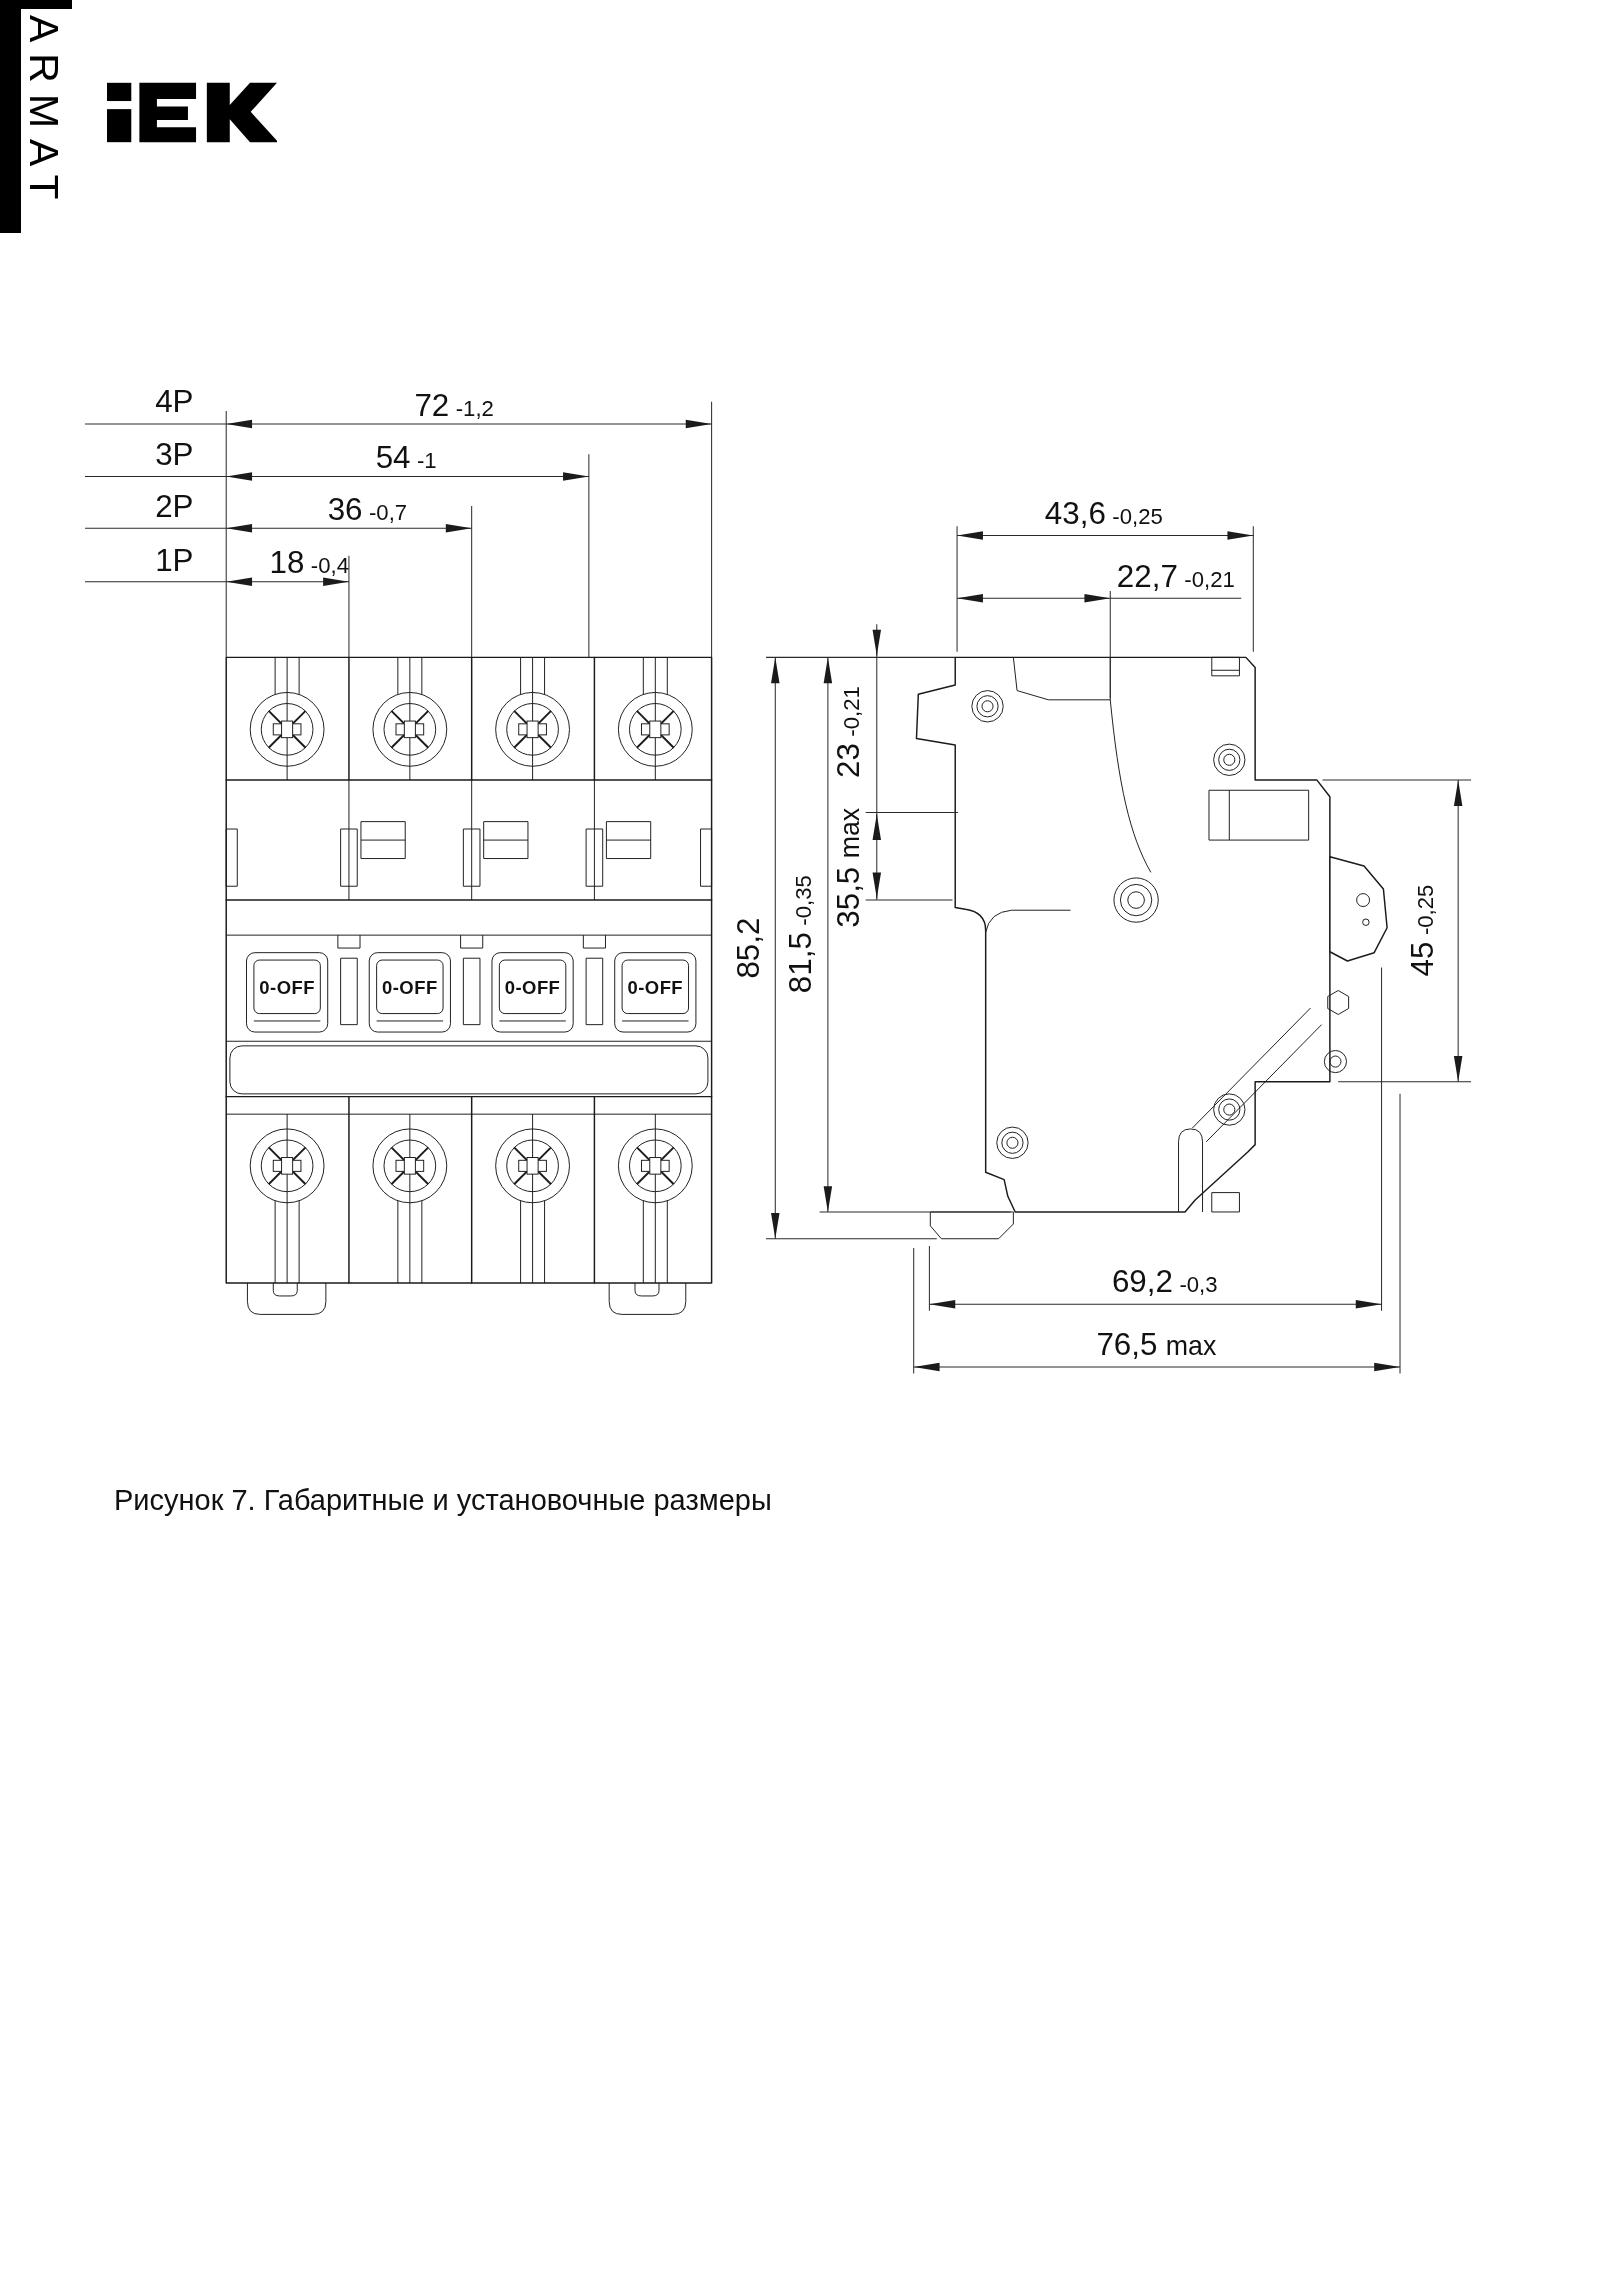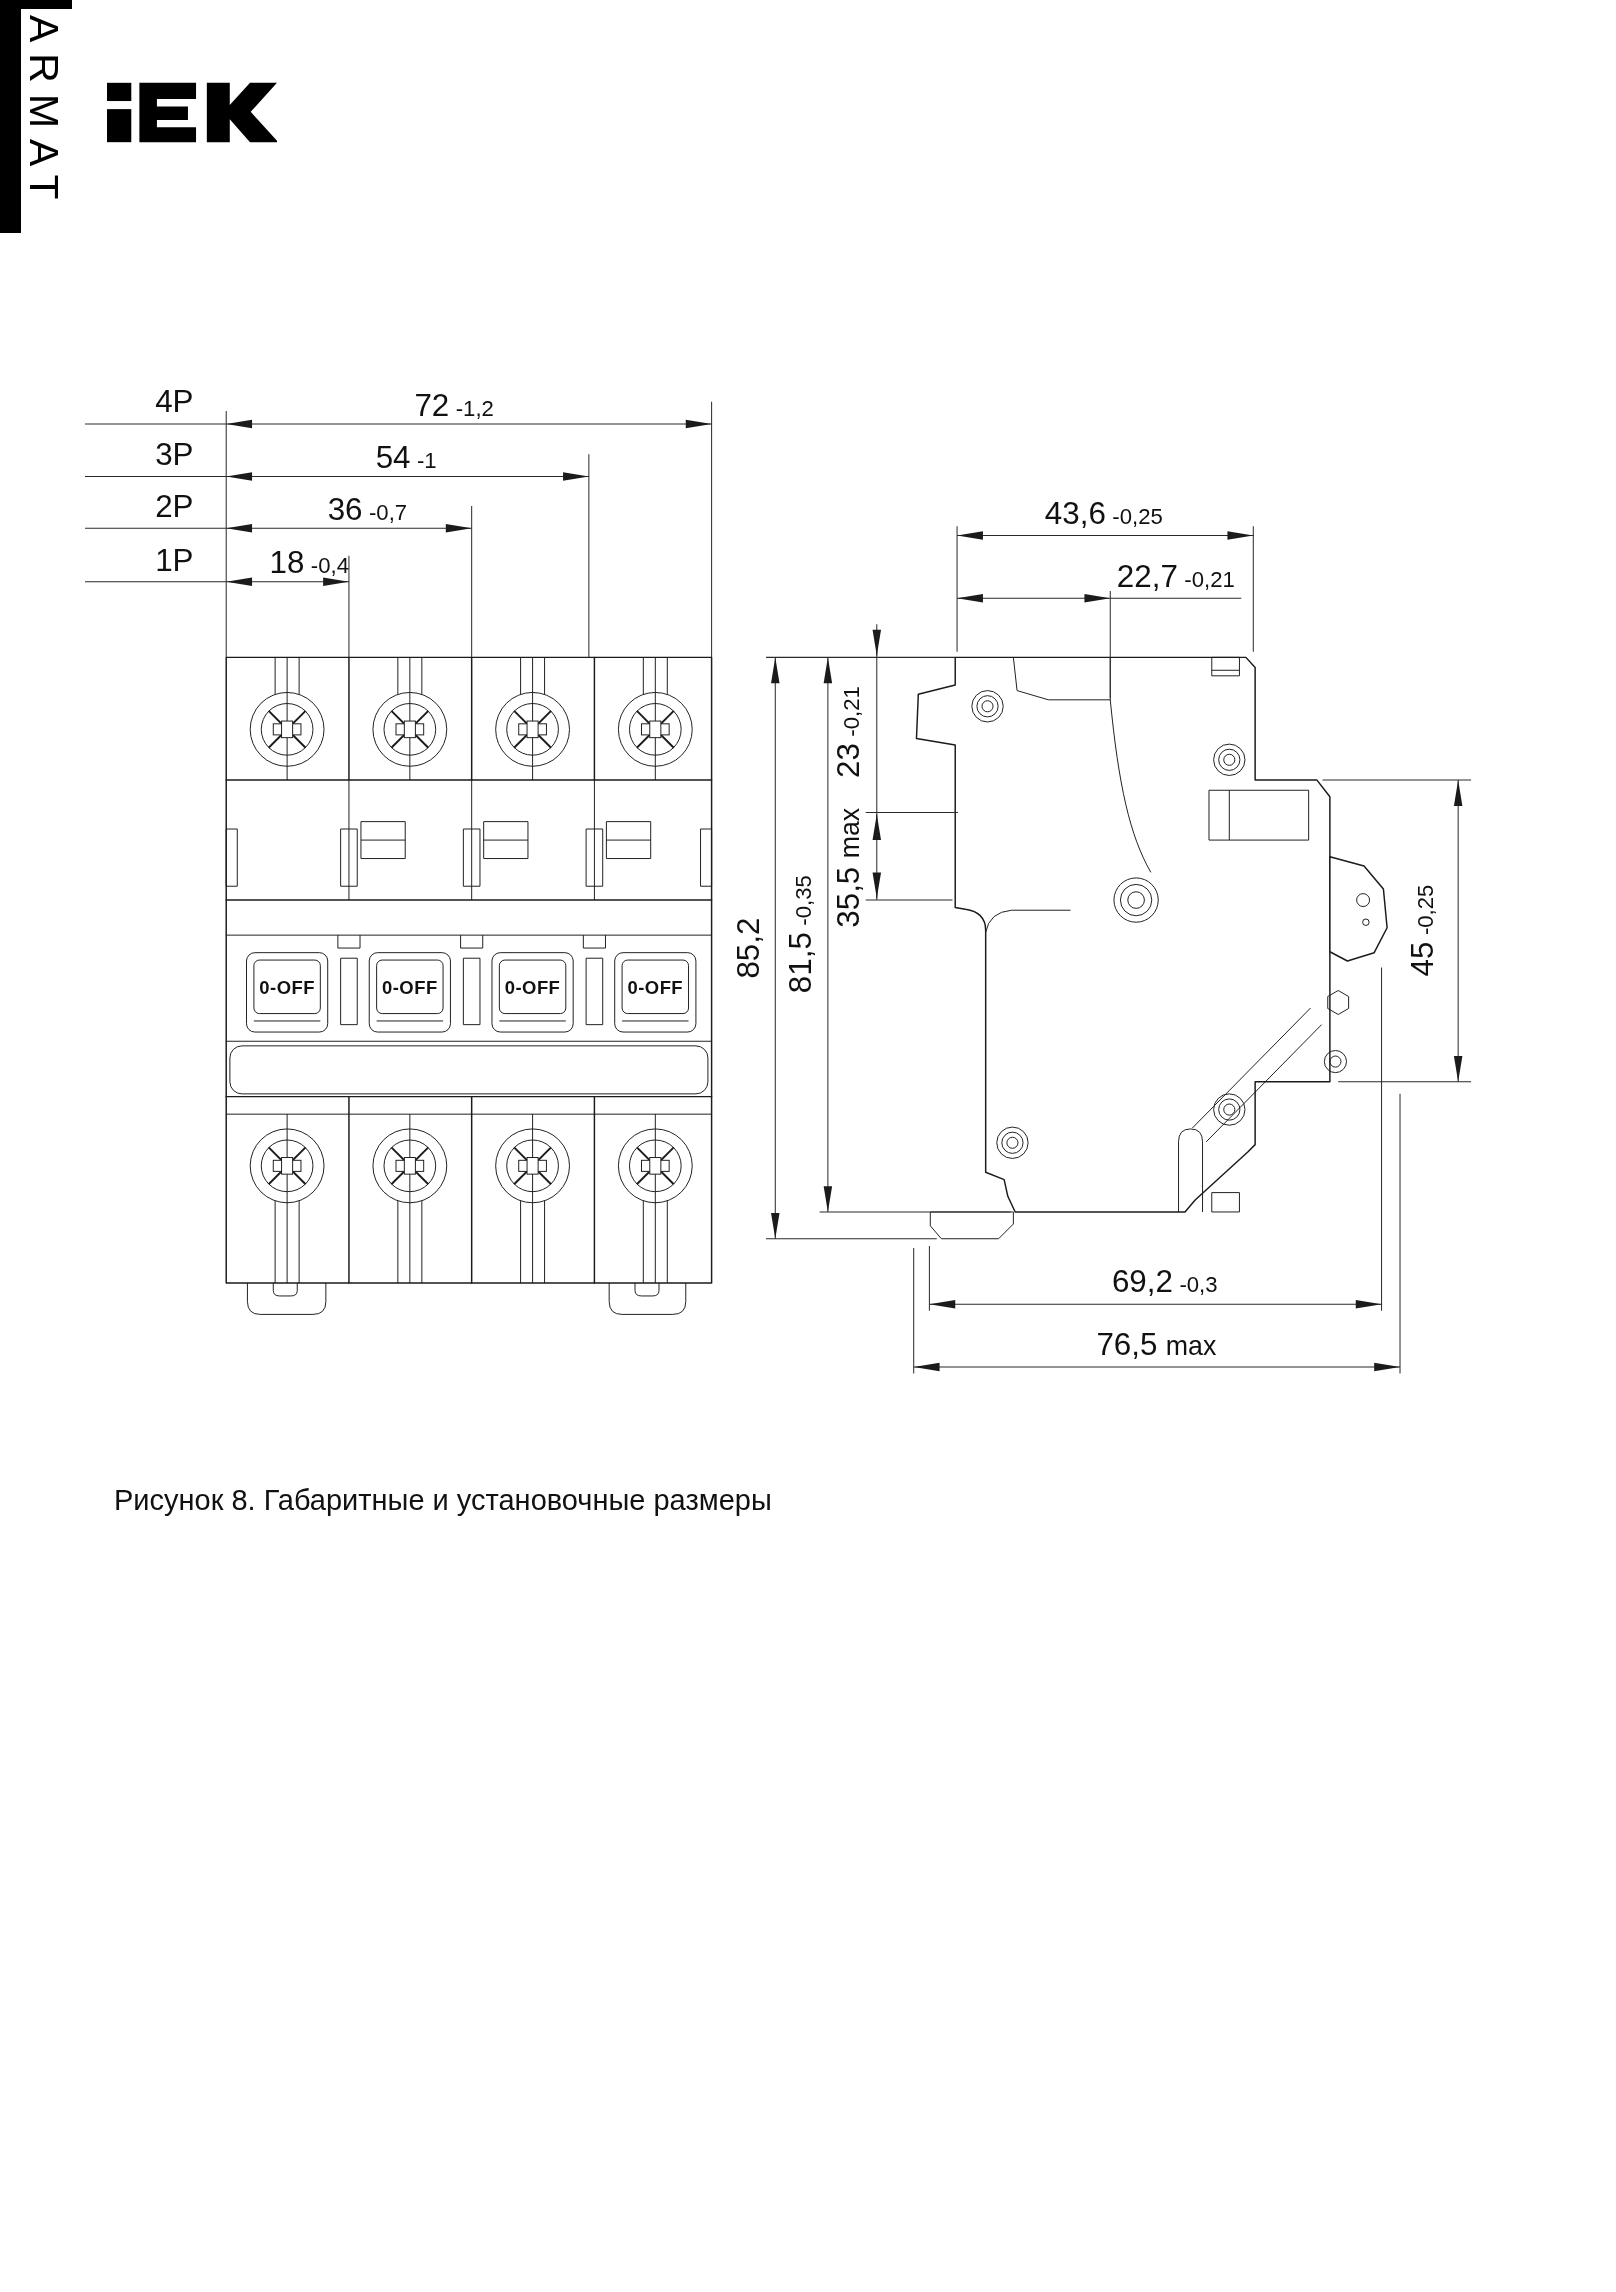--- a/index.html
+++ b/index.html
@@ -269,14 +269,14 @@
     <line class="dm" x1="1007" y1="1413" x2="1497" y2="1413" marker-start="url(#arr)" marker-end="url(#arr)"></line>
     <text class="dv" x="1262" y="1400" text-anchor="middle"><tspan>69,2</tspan><tspan class="dt" dx="7">-0,3</tspan></text>
 
     <line class="dm" x1="990" y1="1352" x2="990" y2="1488"></line>
     <line class="dm" x1="1517" y1="1185" x2="1517" y2="1488"></line>
     <line class="dm" x1="990" y1="1481" x2="1517" y2="1481" marker-start="url(#arr)" marker-end="url(#arr)"></line>
     <text class="dv" x="1253" y="1468" text-anchor="middle"><tspan>76,5</tspan><tspan class="ds" dx="9">max</tspan></text>
   </g>
 </svg>
 
-<div class="abs caption">Рисунок 8. Габаритные и установочные размеры</div>
+<div class="abs caption">Рисунок 7. Габаритные и установочные размеры</div>
 
 
 </body></html>

